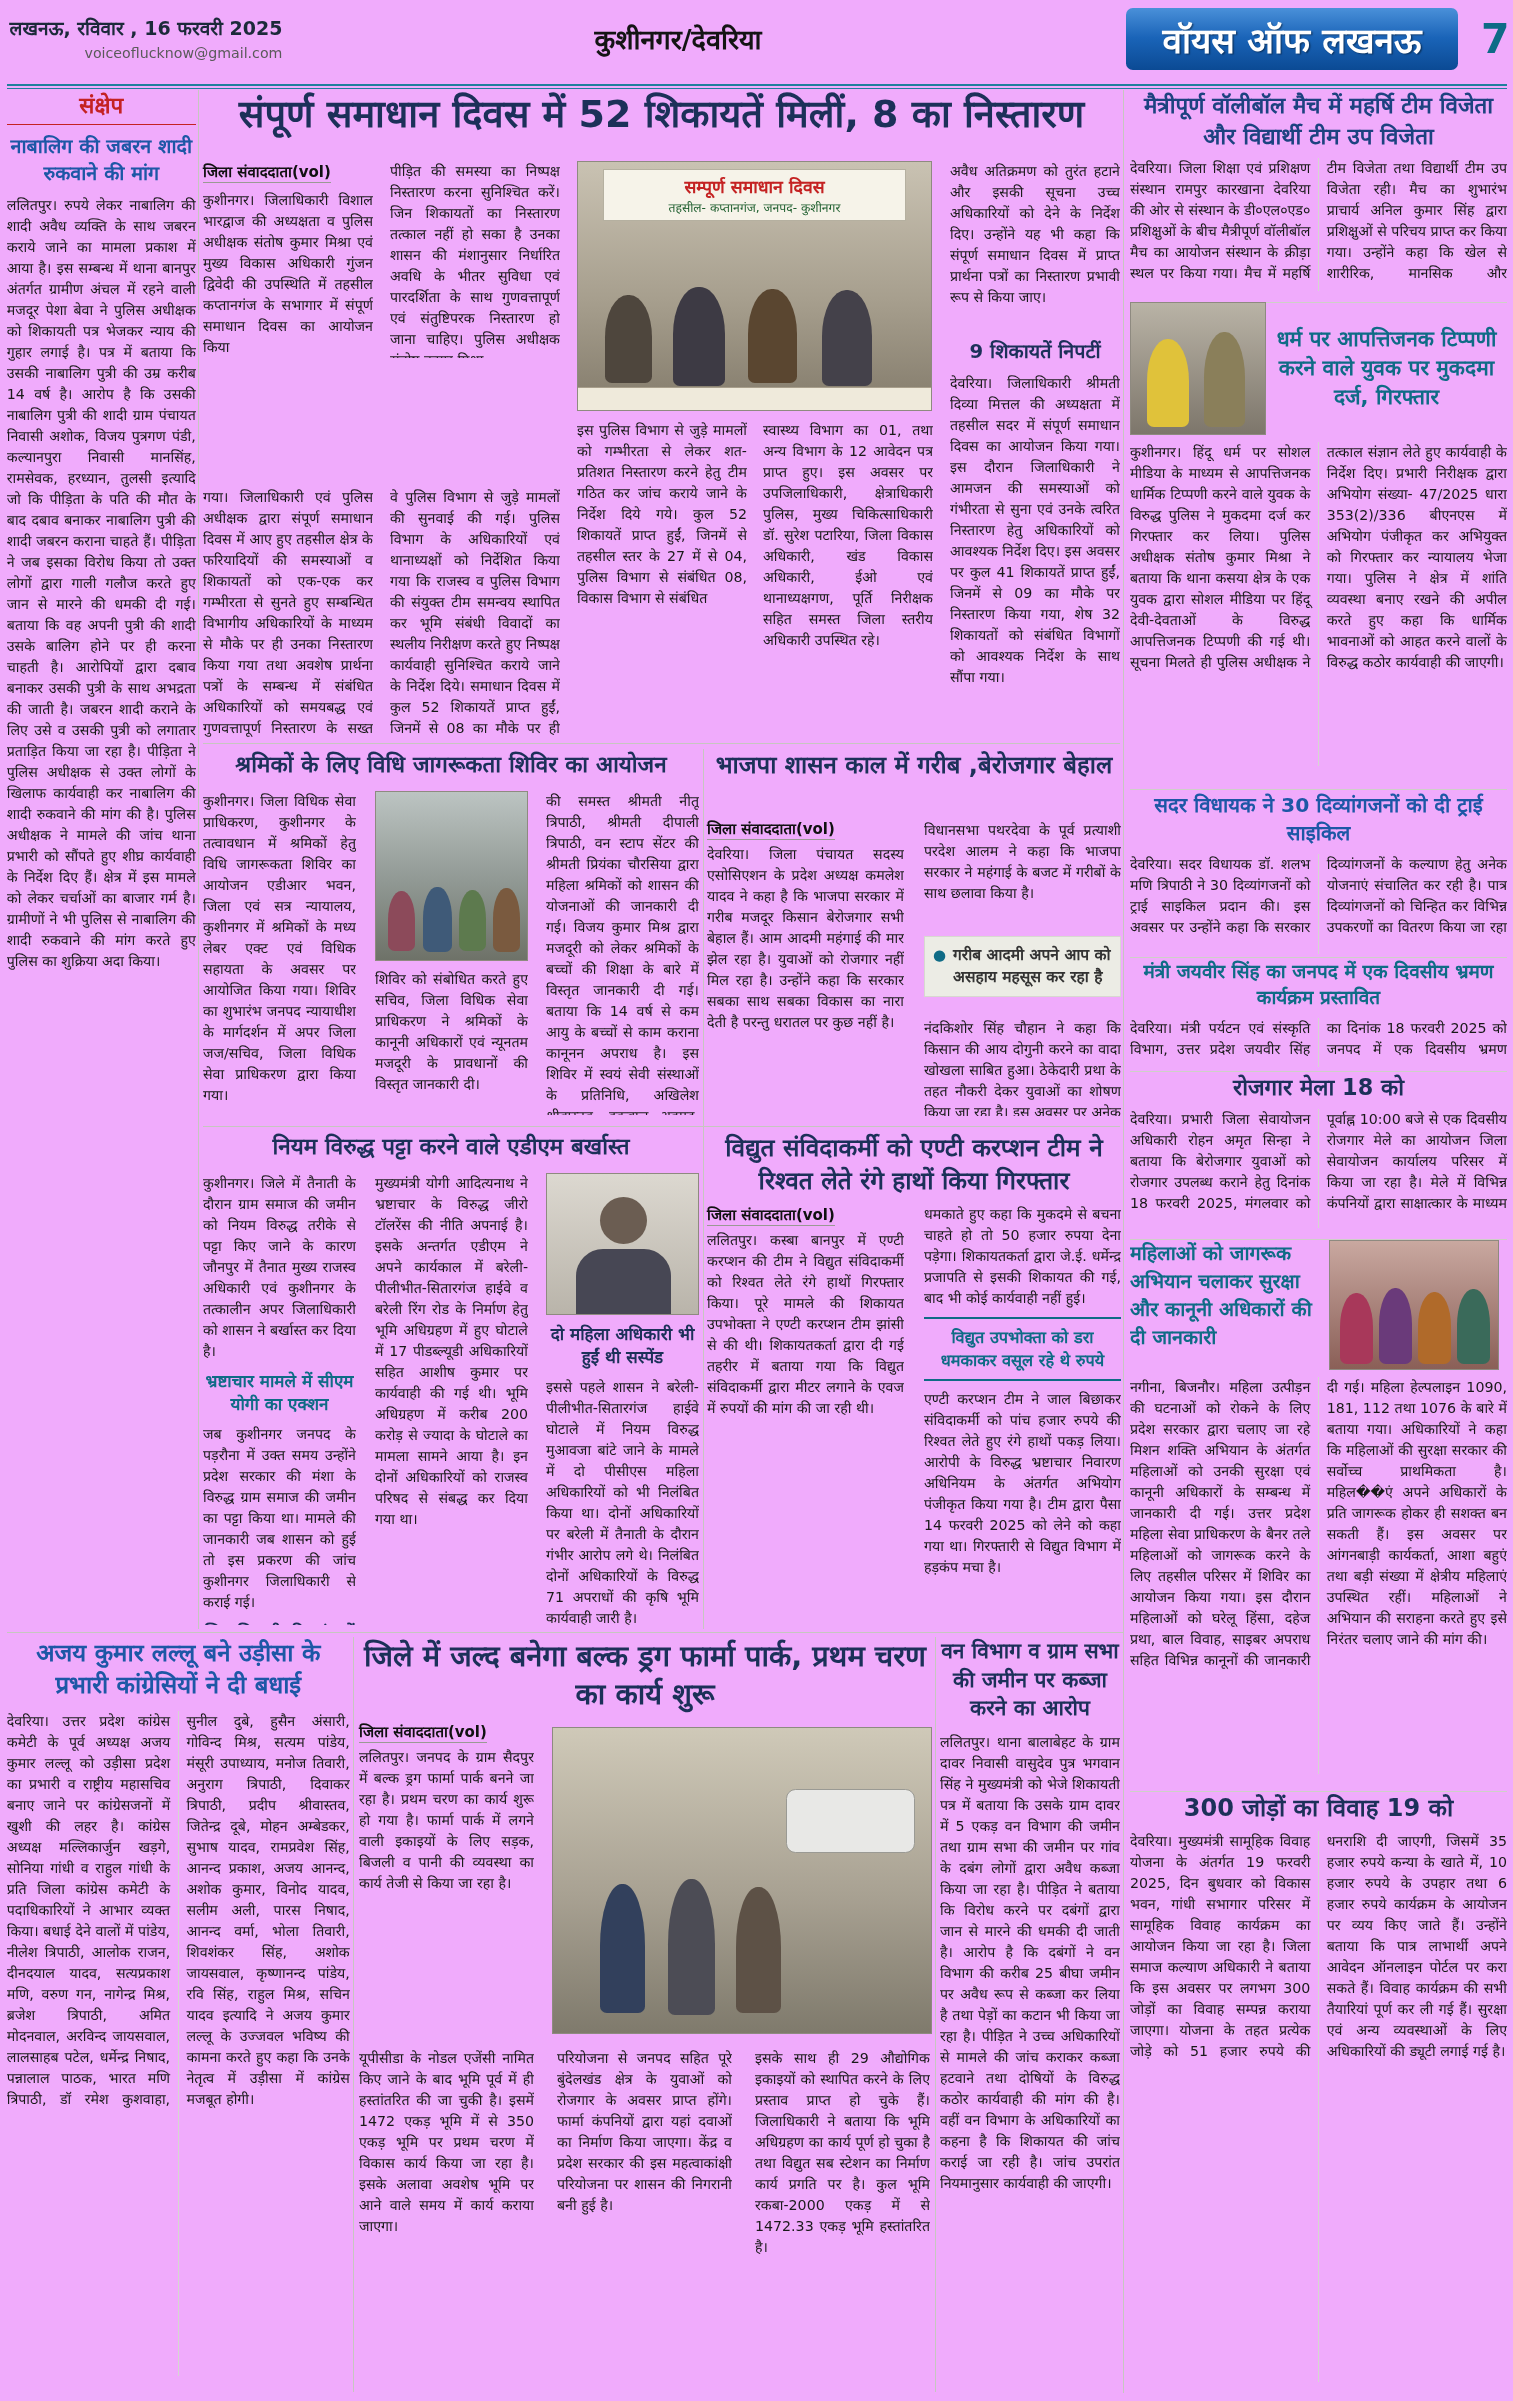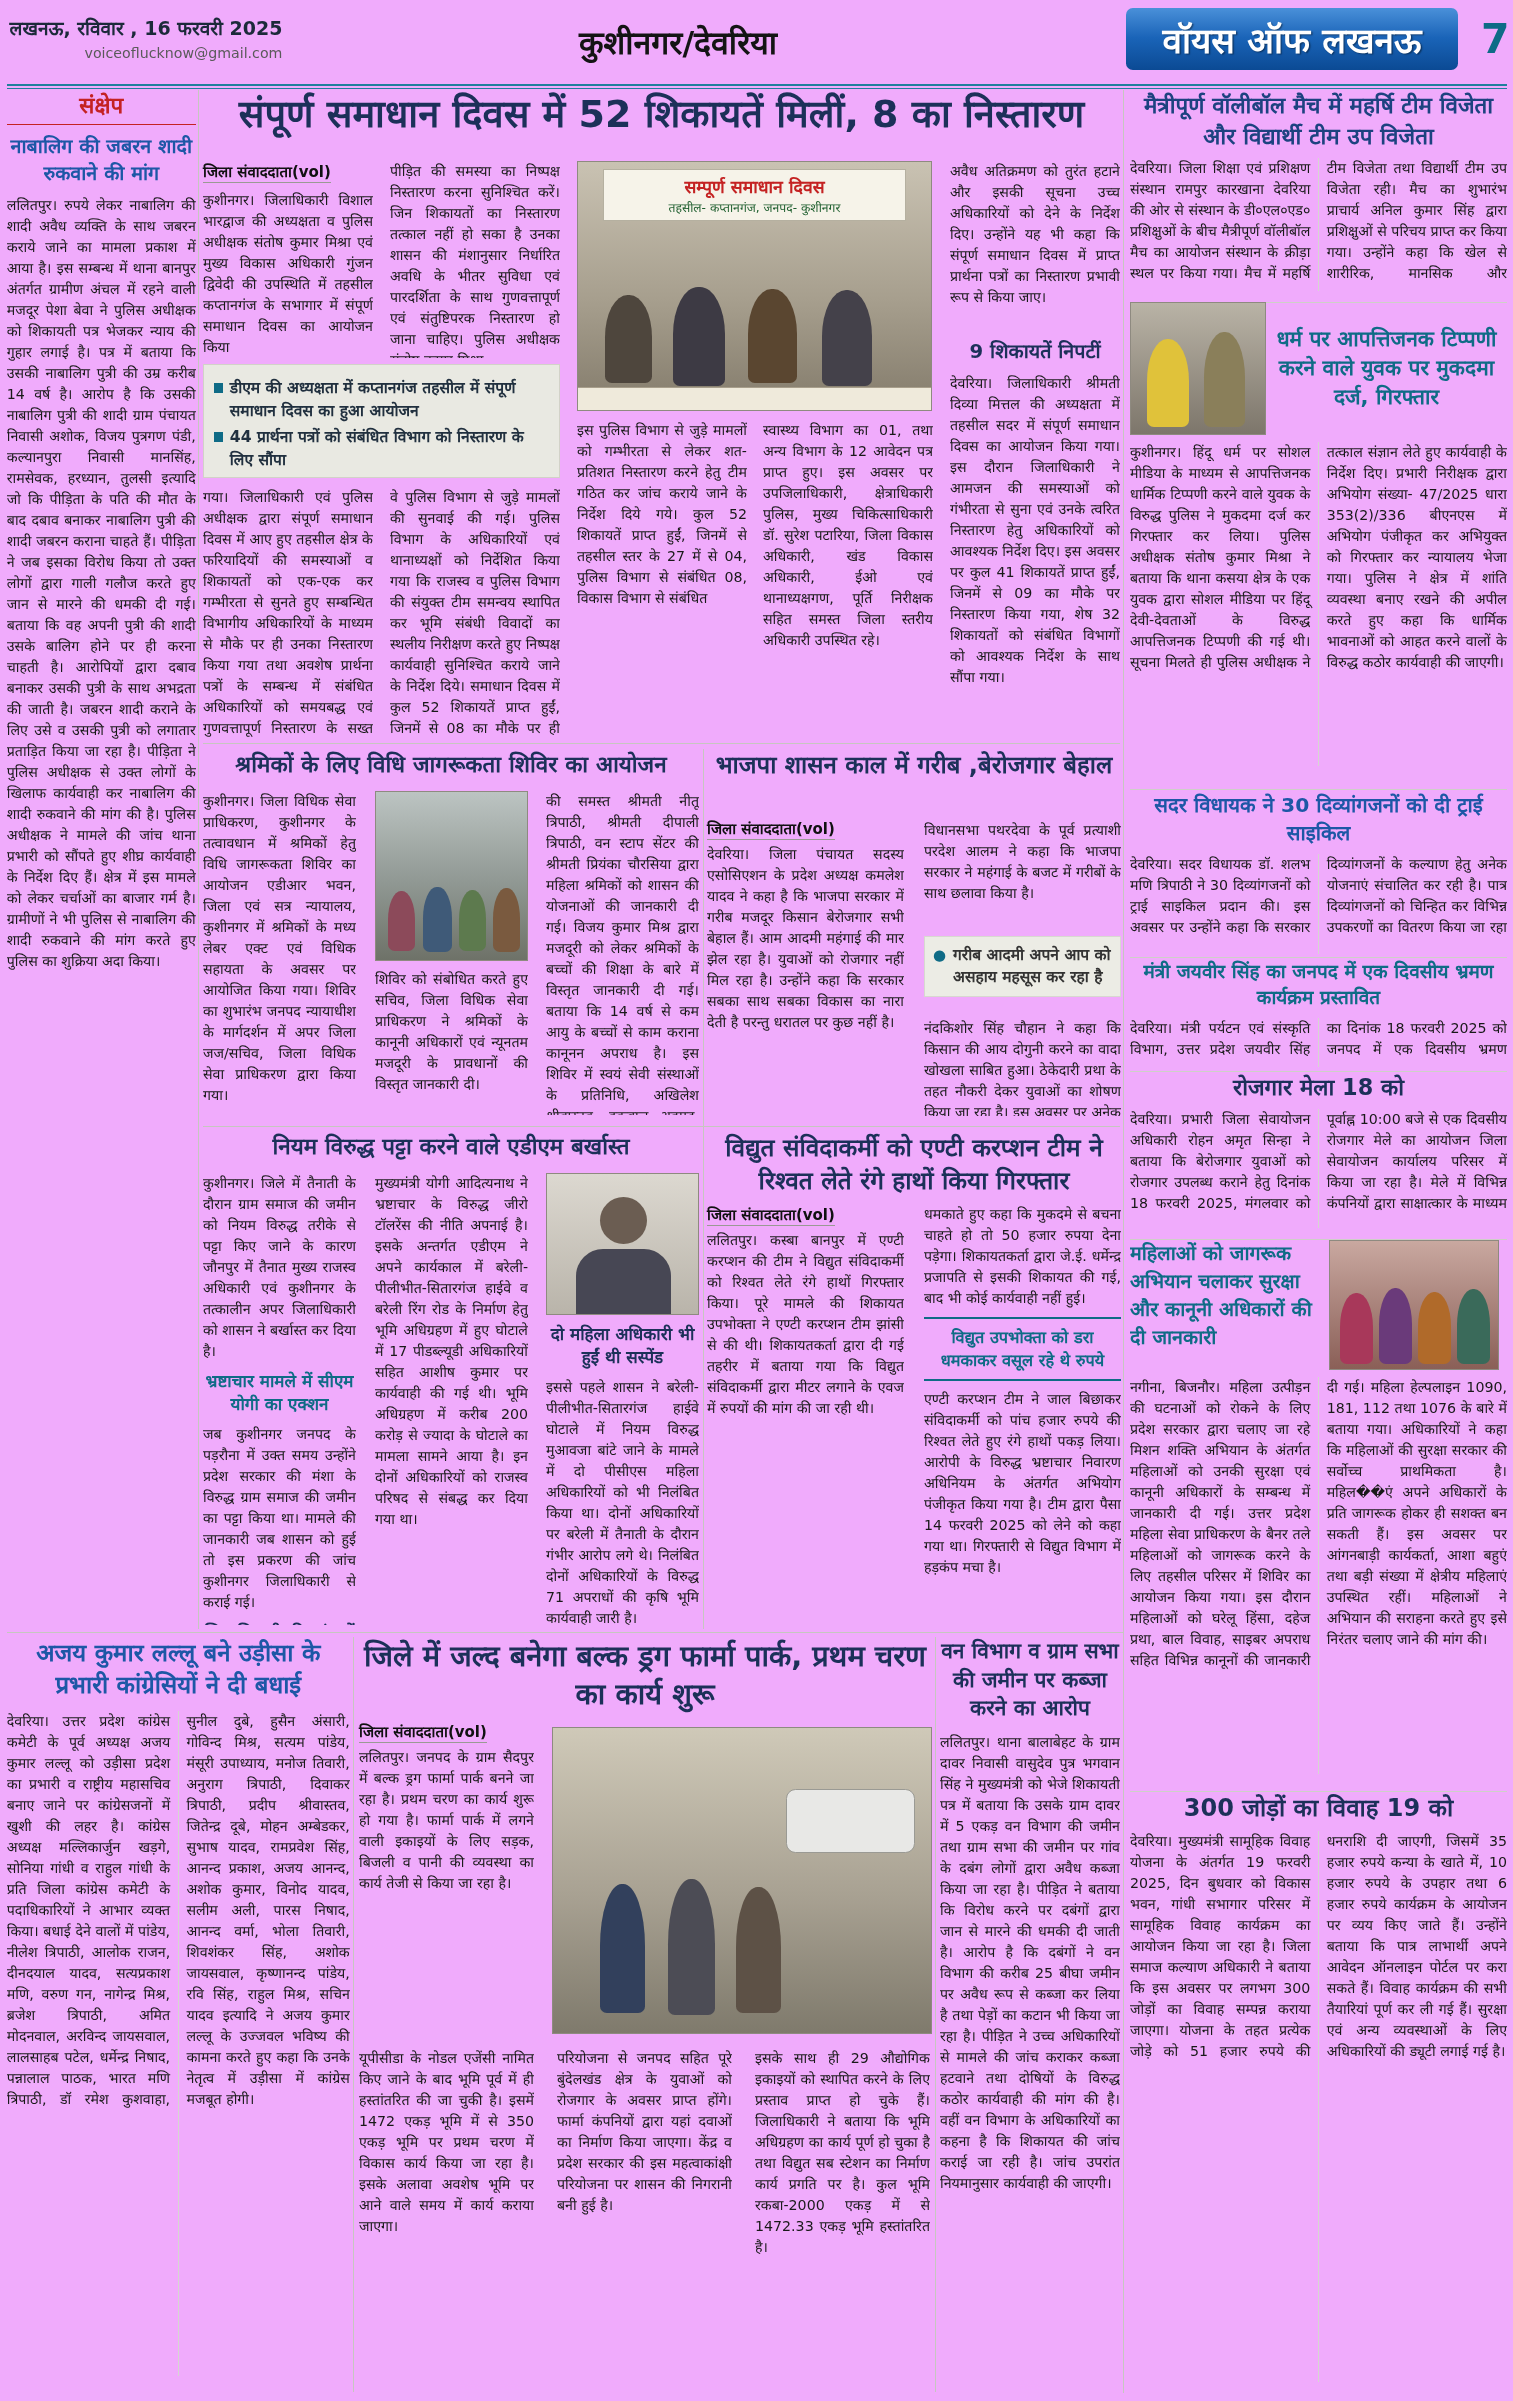--- a/index.html
+++ b/index.html
@@ -14,21 +14,21 @@
   .c2g { column-count:2; column-gap:16.3px; column-rule:0.7px solid #d6d6d0; }
   .head { font-weight:bold; text-align:center; overflow:hidden; }
   .navy { color:#1c3059; } .teal { color:#0f6b86; } .blue { color:#1d57a6; } .red { color:#c42222; }
   .byline { font-weight:bold; font-size:15px; color:#111; border-bottom:0.7px solid #9a9a94; display:inline-block; padding-bottom:1.4px; }
   .vr { position:absolute; width:0.7px; background:#c6c6c0; }
   .hr { position:absolute; height:0.7px; background:#c6c6c0; }
   
   #hdr-date { left:9.5px; top:15px; }
   #hdr-date .d1 { font-weight:bold; font-size:19px; color:#1c2a3a; }
   #hdr-date .d2 { font-size:14.2px; color:#5a5a5a; margin-top:4.1px;text-align:right; }
-  #hdr-edition { left:515px; top:20.3px; width:326px; text-align:center; font-weight:bold; font-size:32px; color:#141414; }
+  #hdr-edition { left:515px; top:20.3px; width:326px; text-align:center; font-weight:bold; font-size:27px; color:#141414; }
   #hdr-masthead { left:1126px; top:8.1px; width:332px; height:62px;
     background:linear-gradient(180deg,#4a90d9 0%,#1a64b8 48%,#0b4a94 100%);
     border-radius:6.8px; display:flex; align-items:center; justify-content:center; }
   #hdr-masthead span { color:#ffffff; font-weight:bold; font-size:35px; text-shadow:1.4px 1.4px 1.4px rgba(0,0,0,.4); }
   #hdr-pageno { left:1481px; top:15px; font-weight:bold; font-size:41px; color:#0e6b86; }
   #hdr-rule { left:6.8px; top:84px; width:1500px; height:5.4px; border-top:2.7px solid #1f7f9c; border-bottom:0.7px solid #1f7f9c; }
   
   .photo { position:absolute; overflow:hidden; border:0.7px solid #8e8a80; background:linear-gradient(180deg,#c9c2b2 0%,#a79f8e 55%,#837b6b 100%); }
   .photo.inflow { position:relative; flex:none; }
   .sil { position:absolute; border-radius:48% 48% 6.8px 6.8px; background:#4e463d; }
@@ -93,30 +93,20 @@
   <div class="head red" style="font-size:22.4px;line-height:30px;border-bottom:1.4px solid #c42222;padding-bottom:4.1px;">संक्षेप</div>
   <div class="head blue" style="font-size:19.7px;line-height:27px;margin-top:8.1px;">नाबालिग की जबरन शादी रुकवाने की मांग</div>
   <div class="bt" style="margin-top:8.1px;height:1397px;">ललितपुर। रुपये लेकर नाबालिग की शादी अवैध व्यक्ति के साथ जबरन कराये जाने का मामला प्रकाश में आया है। इस सम्बन्ध में थाना बानपुर अंतर्गत ग्रामीण अंचल में रहने वाली मजदूर पेशा बेवा ने पुलिस अधीक्षक को शिकायती पत्र भेजकर न्याय की गुहार लगाई है। पत्र में बताया कि उसकी नाबालिग पुत्री की उम्र करीब 14 वर्ष है। आरोप है कि उसकी नाबालिग पुत्री की शादी ग्राम पंचायत निवासी अशोक, विजय पुत्रगण पंडी, कल्यानपुरा निवासी मानसिंह, रामसेवक, हरध्यान, तुलसी इत्यादि जो कि पीड़िता के पति की मौत के बाद दबाव बनाकर नाबालिग पुत्री की शादी जबरन कराना चाहते हैं। पीड़िता ने जब इसका विरोध किया तो उक्त लोगों द्वारा गाली गलौज करते हुए जान से मारने की धमकी दी गई। बताया कि वह अपनी पुत्री की शादी उसके बालिग होने पर ही करना चाहती है। आरोपियों द्वारा दबाव बनाकर उसकी पुत्री के साथ अभद्रता की जाती है। जबरन शादी कराने के लिए उसे व उसकी पुत्री को लगातार प्रताड़ित किया जा रहा है। पीड़िता ने पुलिस अधीक्षक से उक्त लोगों के खिलाफ कार्यवाही कर नाबालिग की शादी रुकवाने की मांग की है। पुलिस अधीक्षक ने मामले की जांच थाना प्रभारी को सौंपते हुए शीघ्र कार्यवाही के निर्देश दिए हैं। क्षेत्र में इस मामले को लेकर चर्चाओं का बाजार गर्म है। ग्रामीणों ने भी पुलिस से नाबालिग की शादी रुकवाने की मांग करते हुए पुलिस का शुक्रिया अदा किया।</div>
 </div>
 
 <div class="abs" id="main" style="left:203px;top:90px;width:917px;height:648px;">
   <div class="mb head navy" id="m-hl">संपूर्ण समाधान दिवस में 52 शिकायतें मिलीं, 8 का निस्तारण</div>
   <div class="mb" id="m-by"><span class="byline">जिला संवाददाता(vol)</span></div>
   <div class="mb bt" id="m-c1a">कुशीनगर। जिलाधिकारी विशाल भारद्वाज की अध्यक्षता व पुलिस अधीक्षक संतोष कुमार मिश्रा एवं मुख्य विकास अधिकारी गुंजन द्विवेदी की उपस्थिति में तहसील कप्तानगंज के सभागार में संपूर्ण समाधान दिवस का आयोजन किया</div>
   <div class="mb bt" id="m-c2a">पीड़ित की समस्या का निष्पक्ष निस्तारण करना सुनिश्चित करें। जिन शिकायतों का निस्तारण तत्काल नहीं हो सका है उनका शासन की मंशानुसार निर्धारित अवधि के भीतर सुविधा एवं पारदर्शिता के साथ गुणवत्तापूर्ण एवं संतुष्टिपरक निस्तारण हो जाना चाहिए। पुलिस अधीक्षक संतोष कुमार मिश्रा</div>
-  <div class="mb" id="m-box">
-    <div class="hli">
-      <span class="sq"></span>
-      <span class="tx">डीएम की अध्यक्षता में कप्तानगंज तहसील में संपूर्ण समाधान दिवस का हुआ आयोजन</span>
-    </div>
-    <div class="hli">
-      <span class="sq"></span>
-      <span class="tx">44 प्रार्थना पत्रों को संबंधित विभाग को निस्तारण के लिए सौंपा</span>
-    </div>
-  </div>
   <div class="mb bt" id="m-c1b">गया। जिलाधिकारी एवं पुलिस अधीक्षक द्वारा संपूर्ण समाधान दिवस में आए हुए तहसील क्षेत्र के फरियादियों की समस्याओं व शिकायतों को एक-एक कर गम्भीरता से सुनते हुए सम्बन्धित विभागीय अधिकारियों के माध्यम से मौके पर ही उनका निस्तारण किया गया तथा अवशेष प्रार्थना पत्रों के सम्बन्ध में संबंधित अधिकारियों को समयबद्ध एवं गुणवत्तापूर्ण निस्तारण के सख्त निर्देश दिए।</div>
   <div class="mb bt" id="m-c2b">वे पुलिस विभाग से जुड़े मामलों की सुनवाई की गई। पुलिस विभाग के अधिकारियों एवं थानाध्यक्षों को निर्देशित किया गया कि राजस्व व पुलिस विभाग की संयुक्त टीम समन्वय स्थापित कर भूमि संबंधी विवादों का स्थलीय निरीक्षण करते हुए निष्पक्ष कार्यवाही सुनिश्चित कराये जाने के निर्देश दिये। समाधान दिवस में कुल 52 शिकायतें प्राप्त हुईं, जिनमें से 08 का मौके पर ही निस्तारण कर दिया गया।</div>
   <div class="photo" id="m-photo">
     <div class="banner">
       <div class="b1">सम्पूर्ण समाधान दिवस</div>
       <div class="b2">तहसील- कप्तानगंज, जनपद- कुशीनगर</div>
     </div>
     <div class="sil" style="left:27px;bottom:27px;width:47px;height:88px;"></div>
     <div class="sil" style="left:95px;bottom:24.4px;width:52px;height:99px;background:#3d3a44;"></div>
     <div class="sil" style="left:170px;bottom:27px;width:49px;height:94px;background:#5a4630;"></div>

